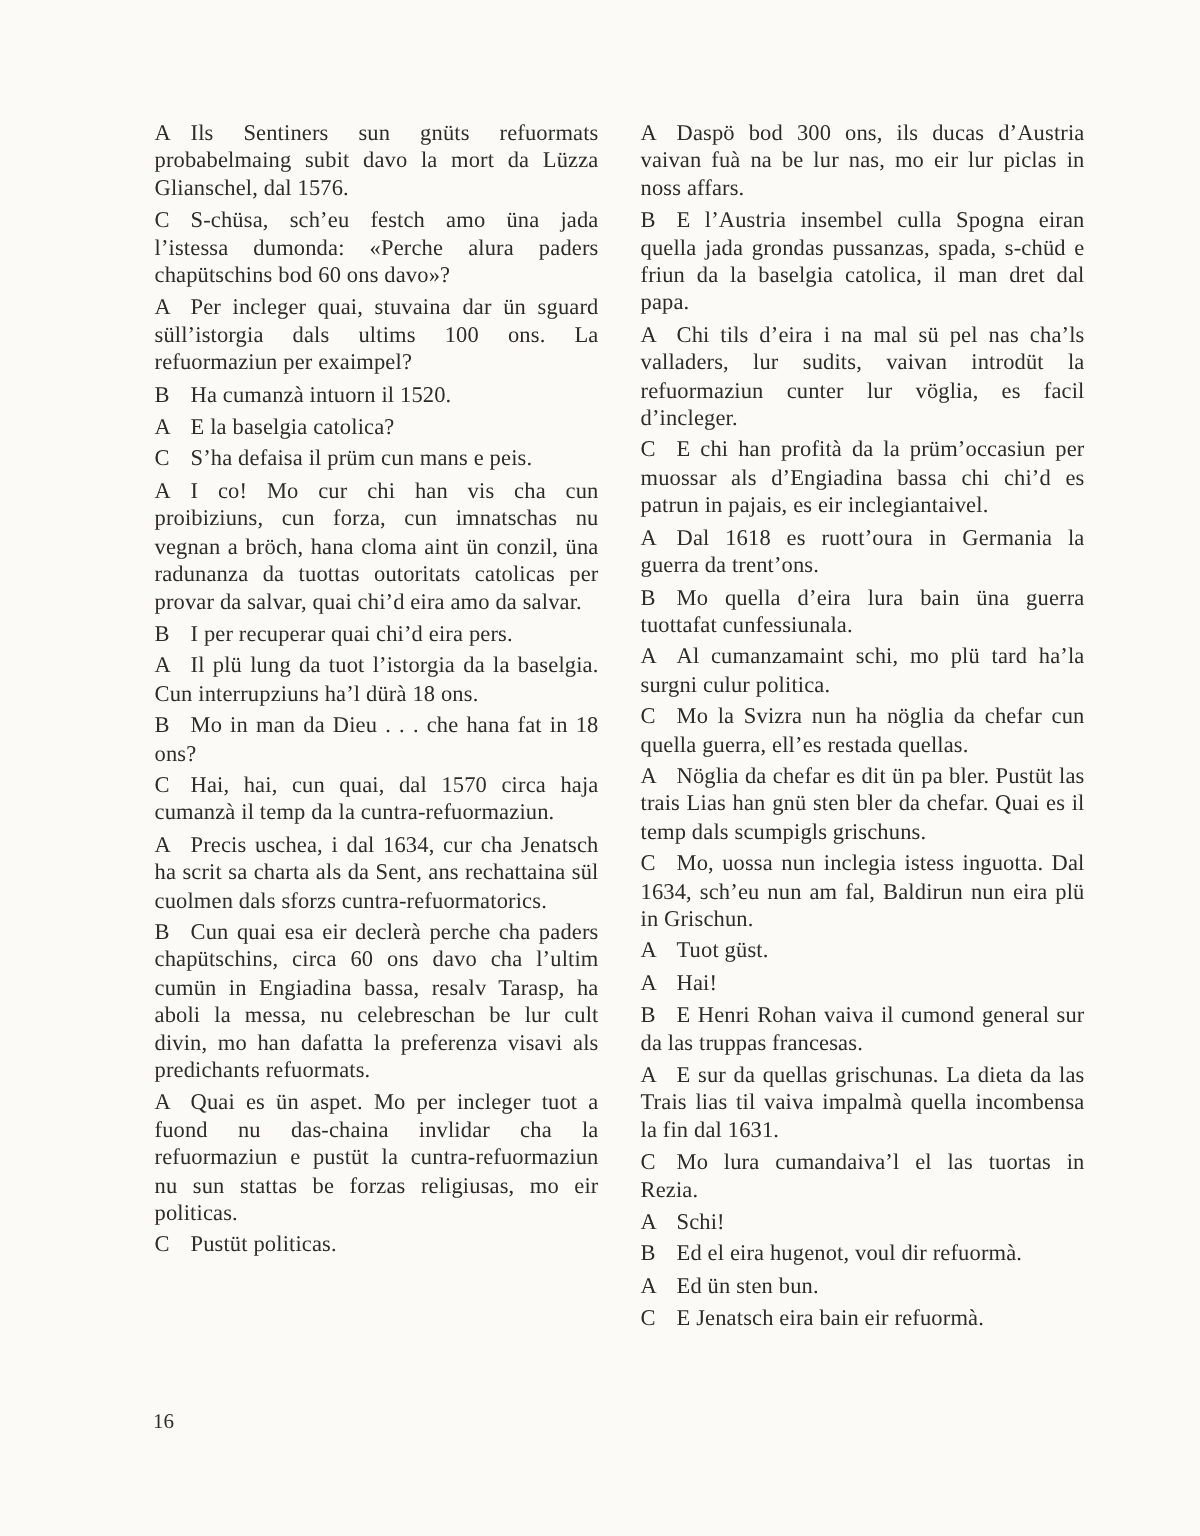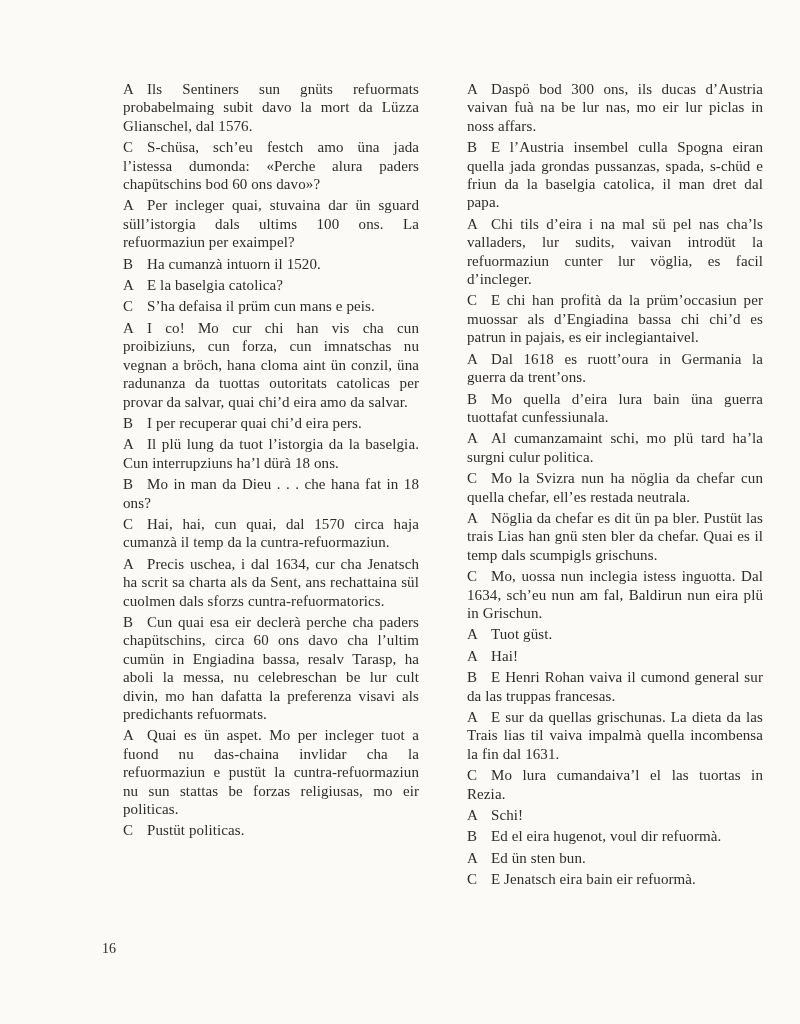--- a/index.html
+++ b/index.html
@@ -18,21 +18,20 @@
   }
   .columns {
     position: absolute;
     left: 103px;
     top: 80px;
     display: flex;
     gap: 28px;
   }
   .column {
     width: 296px;
-    margin-left: 20px;
   }
   .speech {
     margin: 0 0 3px 0;
     font-size: 15px;
     line-height: 18.4px;
     text-align: justify;
     letter-spacing: 0.1px;
   }
   .speaker {
     display: inline-block;
@@ -71,21 +70,21 @@
         <p class="speech"><span class="speaker">C</span><span class="speech-text">Pustüt politicas.</span></p>
       </div>
     <div class="column">
         <p class="speech"><span class="speaker">A</span><span class="speech-text">Daspö bod 300 ons, ils ducas d’Austria vaivan fuà na be lur nas, mo eir lur piclas in noss affars.</span></p>
         <p class="speech"><span class="speaker">B</span><span class="speech-text">E l’Austria insembel culla Spogna eiran quella jada grondas pussanzas, spada, s-chüd e friun da la baselgia catolica, il man dret dal papa.</span></p>
         <p class="speech"><span class="speaker">A</span><span class="speech-text">Chi tils d’eira i na mal sü pel nas cha’ls valladers, lur sudits, vaivan introdüt la refuormaziun cunter lur vöglia, es facil d’incleger.</span></p>
         <p class="speech"><span class="speaker">C</span><span class="speech-text">E chi han profità da la prüm’occasiun per muossar als d’Engiadina bassa chi chi’d es patrun in pajais, es eir inclegiantaivel.</span></p>
         <p class="speech"><span class="speaker">A</span><span class="speech-text">Dal 1618 es ruott’oura in Germania la guerra da trent’ons.</span></p>
         <p class="speech"><span class="speaker">B</span><span class="speech-text">Mo quella d’eira lura bain üna guerra tuottafat cunfessiunala.</span></p>
         <p class="speech"><span class="speaker">A</span><span class="speech-text">Al cumanzamaint schi, mo plü tard ha’la surgni culur politica.</span></p>
-        <p class="speech"><span class="speaker">C</span><span class="speech-text">Mo la Svizra nun ha nöglia da chefar cun quella chefar, ell’es restada neutrala.</span></p>
+        <p class="speech"><span class="speaker">C</span><span class="speech-text">Mo la Svizra nun ha nöglia da chefar cun quella guerra, ell’es restada quellas.</span></p>
         <p class="speech"><span class="speaker">A</span><span class="speech-text">Nöglia da chefar es dit ün pa bler. Pustüt las trais Lias han gnü sten bler da chefar. Quai es il temp dals scumpigls grischuns.</span></p>
         <p class="speech"><span class="speaker">C</span><span class="speech-text">Mo, uossa nun inclegia istess inguotta. Dal 1634, sch’eu nun am fal, Baldirun nun eira plü in Grischun.</span></p>
         <p class="speech"><span class="speaker">A</span><span class="speech-text">Tuot güst.</span></p>
         <p class="speech"><span class="speaker">A</span><span class="speech-text">Hai!</span></p>
         <p class="speech"><span class="speaker">B</span><span class="speech-text">E Henri Rohan vaiva il cumond general sur da las truppas francesas.</span></p>
         <p class="speech"><span class="speaker">A</span><span class="speech-text">E sur da quellas grischunas. La dieta da las Trais lias til vaiva impalmà quella incombensa la fin dal 1631.</span></p>
         <p class="speech"><span class="speaker">C</span><span class="speech-text">Mo lura cumandaiva’l el las tuortas in Rezia.</span></p>
         <p class="speech"><span class="speaker">A</span><span class="speech-text">Schi!</span></p>
         <p class="speech"><span class="speaker">B</span><span class="speech-text">Ed el eira hugenot, voul dir refuormà.</span></p>
         <p class="speech"><span class="speaker">A</span><span class="speech-text">Ed ün sten bun.</span></p>

